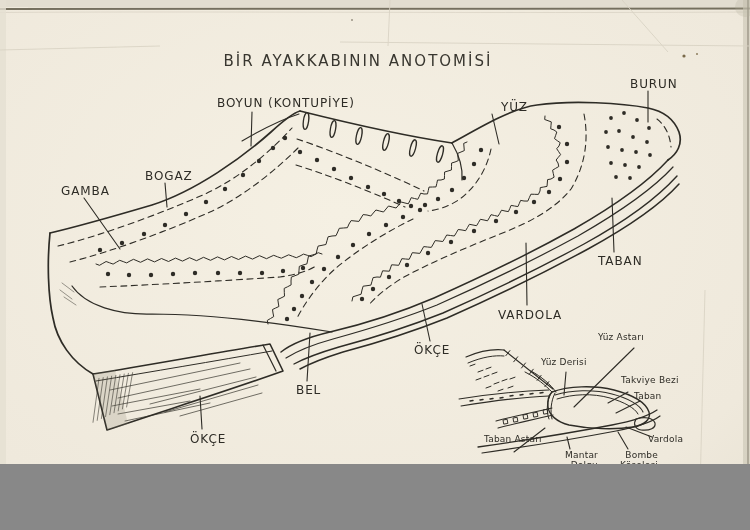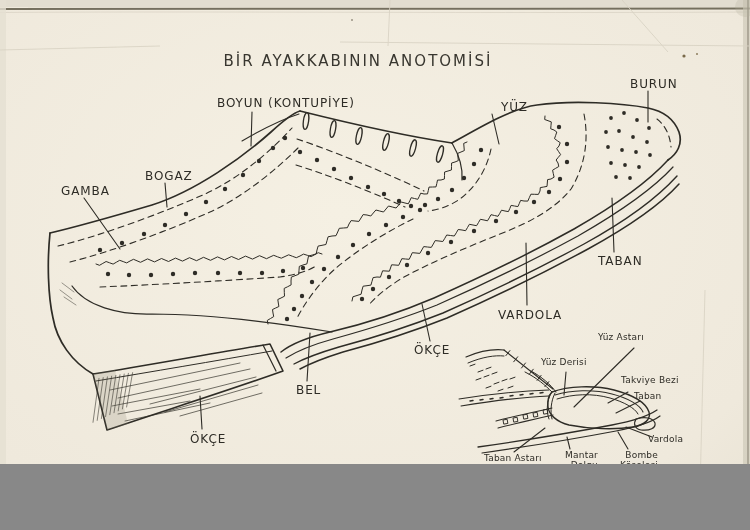--- a/index.html
+++ b/index.html
@@ -281,17 +281,17 @@
 <div class="lbl" style="left:498px;top:308px">VARDOLA</div>
 <div class="lbl" style="left:414px;top:343px">ÖKÇE</div>
 <div class="lbl" style="left:296px;top:383px">BEL</div>
 <div class="lbl" style="left:190px;top:432px">ÖKÇE</div>
 
 <div class="hand" style="left:598px;top:332px">Yüz Astarı</div>
 <div class="hand" style="left:541px;top:357px">Yüz Derisi</div>
 <div class="hand" style="left:621px;top:375px">Takviye Bezi</div>
 <div class="hand" style="left:634px;top:391px">Taban</div>
 <div class="hand" style="left:648px;top:434px">Vardola</div>
-<div class="hand" style="left:484px;top:453px">Taban Astarı</div>
+<div class="hand" style="left:484px;top:434px">Taban Astarı</div>
 <div class="hand wrap" style="left:550px;top:450px;width:48px">Mantar Dolgu</div>
 <div class="hand wrap" style="left:602px;top:450px;width:56px">Bombe Köselesi</div>
 
 </div>
 
 </body></html>

